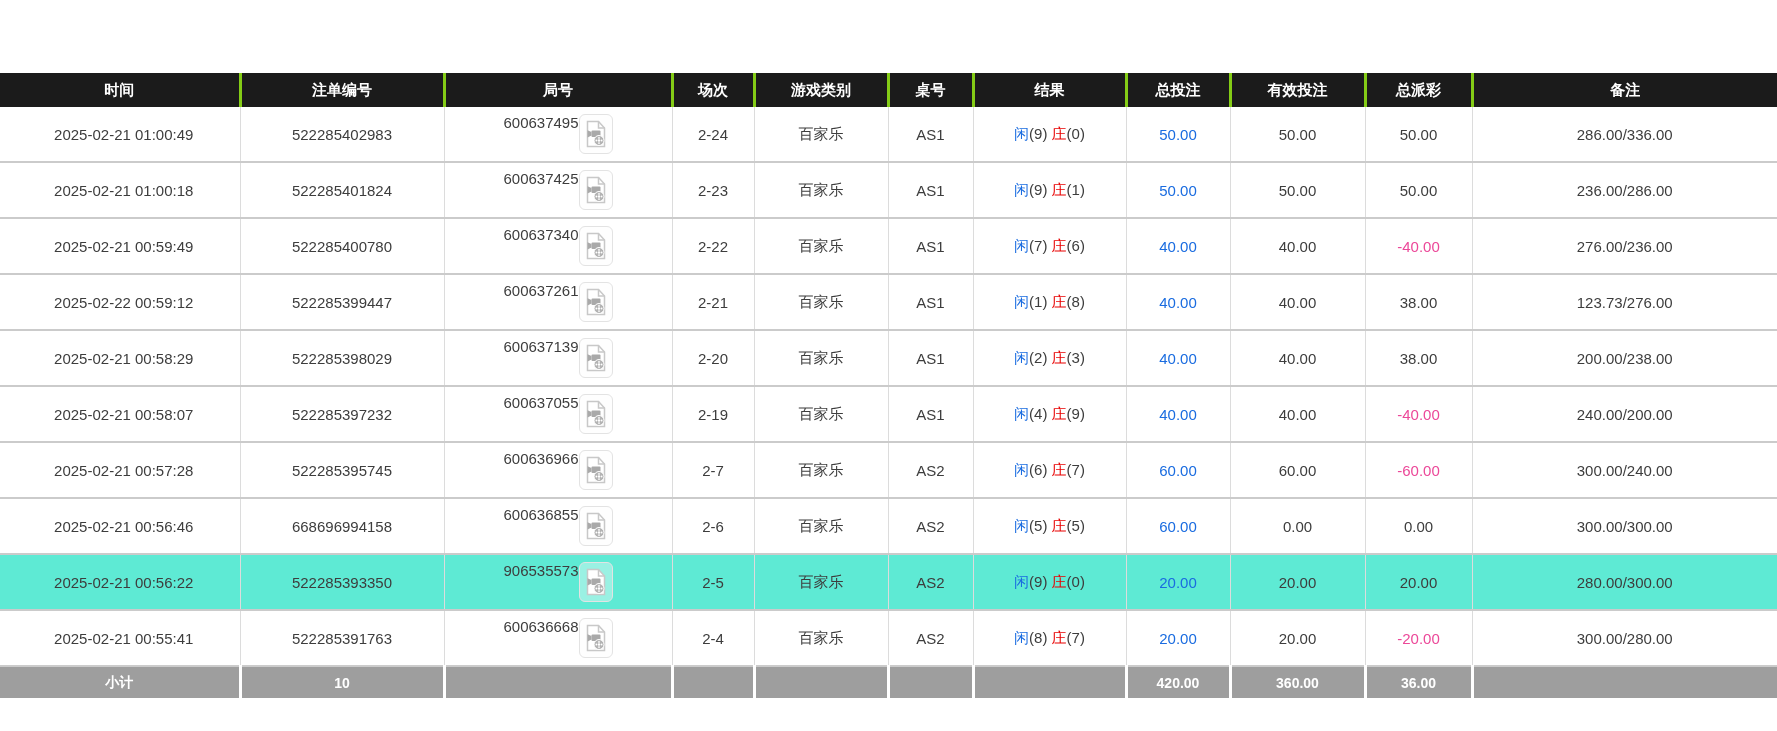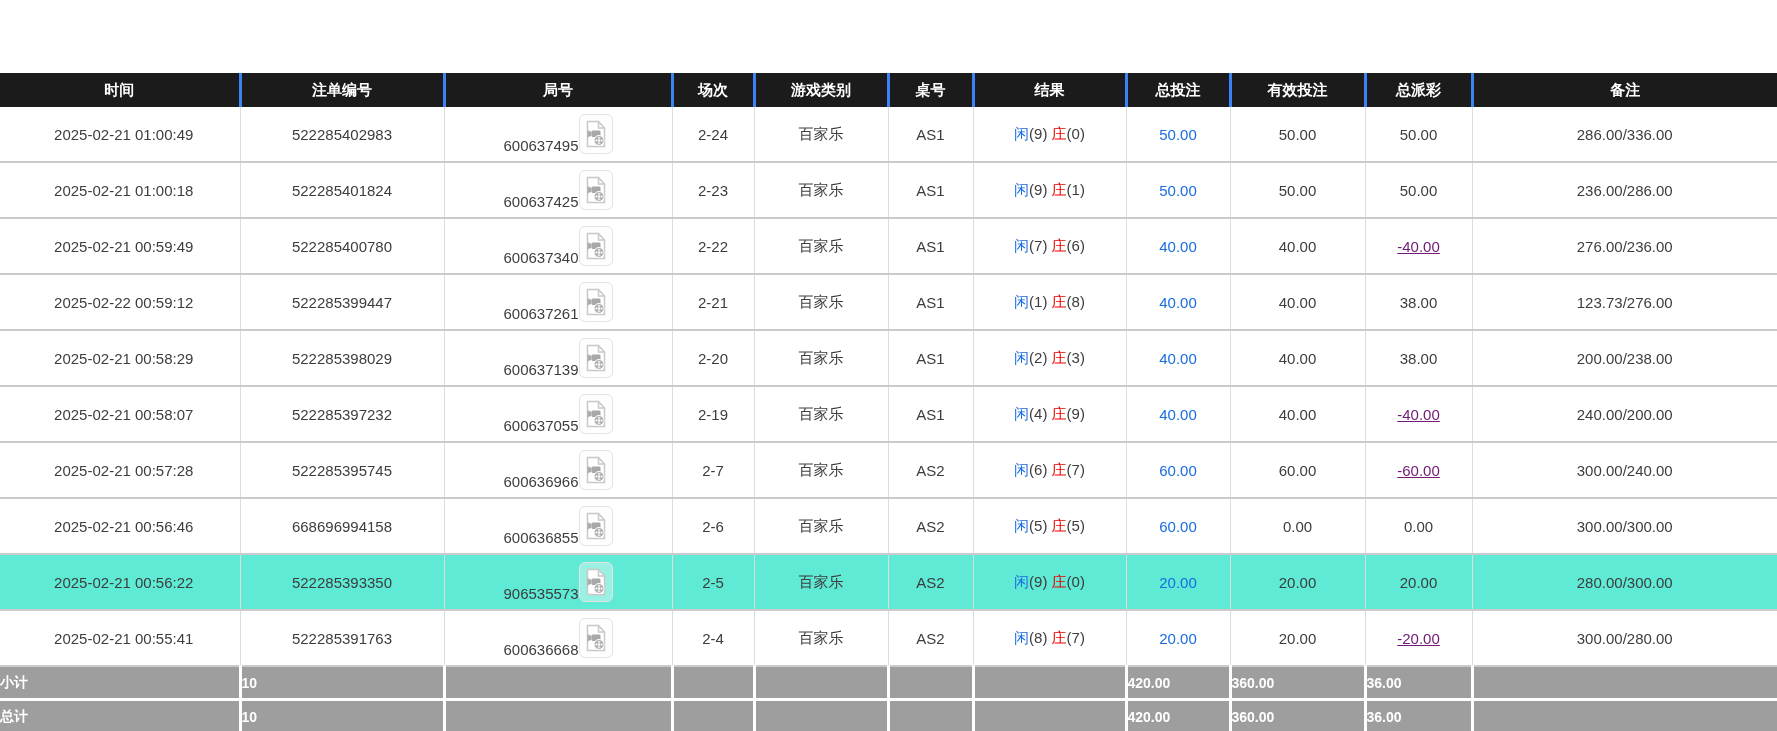--- a/index.html
+++ b/index.html
@@ -20,21 +20,21 @@
     margin-top: 73px;
   }
   
   thead th {
     background: #1b1b1b;
     color: #ffffff;
     font-size: 15px;
     font-weight: bold;
     height: 34px;
     text-align: center;
-    border-left: 3px solid #3b82f6;
+    border-left: 3px solid #84cc16;
     padding: 0;
   }
   thead th:first-child { border-left: none; }
   
   tbody td {
     height: 54px;
     text-align: center;
     vertical-align: middle;
     font-size: 15px;
     color: #3d3d3d;
@@ -47,37 +47,37 @@
   }
   tbody td:first-child { border-left: none; padding-left: 8px; }
   tbody tr.hl td { background: #5eead4; }
   
   tfoot td {
     background: #9e9e9e;
     color: #ffffff;
     font-size: 14px;
     font-weight: bold;
     height: 31px;
-    text-align: left;
+    text-align: center;
     vertical-align: middle;
     border-left: 3px solid #ffffff;
     border-bottom: 3px solid #ffffff;
     padding: 0;
   }
   tfoot td:first-child { border-left: none; }
   tfoot tr:last-child td { border-bottom: none; }
 
   .blue { color: #1a6ce0; }
   .red  { color: #e80000; }
   .link { color: #1a6ce0; cursor: pointer; }
-  .neg  { color: #701a75; text-decoration: underline; }
+  .neg  { color: #ec4899; }
 
   .round-cell {
     display: inline-flex;
-    align-items: flex-end;
+    align-items: flex-start;
     justify-content: center;
   }
   .vbtn {
     display: inline-flex;
     align-items: center;
     justify-content: center;
     width: 34px;
     height: 40px;
     border: 1px solid #e3e3e3;
     border-radius: 6px;
@@ -439,28 +439,15 @@
         <td></td>
         <td></td>
         <td></td>
         <td></td>
         <td></td>
         <td>420.00</td>
         <td>360.00</td>
         <td>36.00</td>
         <td></td>
       </tr>
-      <tr>
-        <td>总计</td>
-        <td>10</td>
-        <td></td>
-        <td></td>
-        <td></td>
-        <td></td>
-        <td></td>
-        <td>420.00</td>
-        <td>360.00</td>
-        <td>36.00</td>
-        <td></td>
-      </tr>
     </tfoot>
   </table>
 </div>
 
 </body></html>

